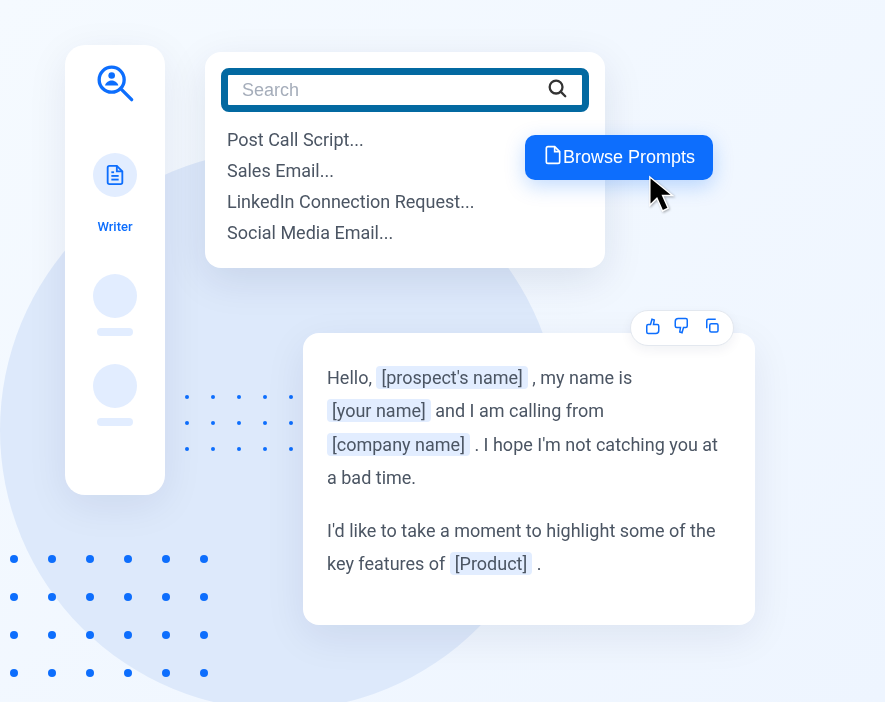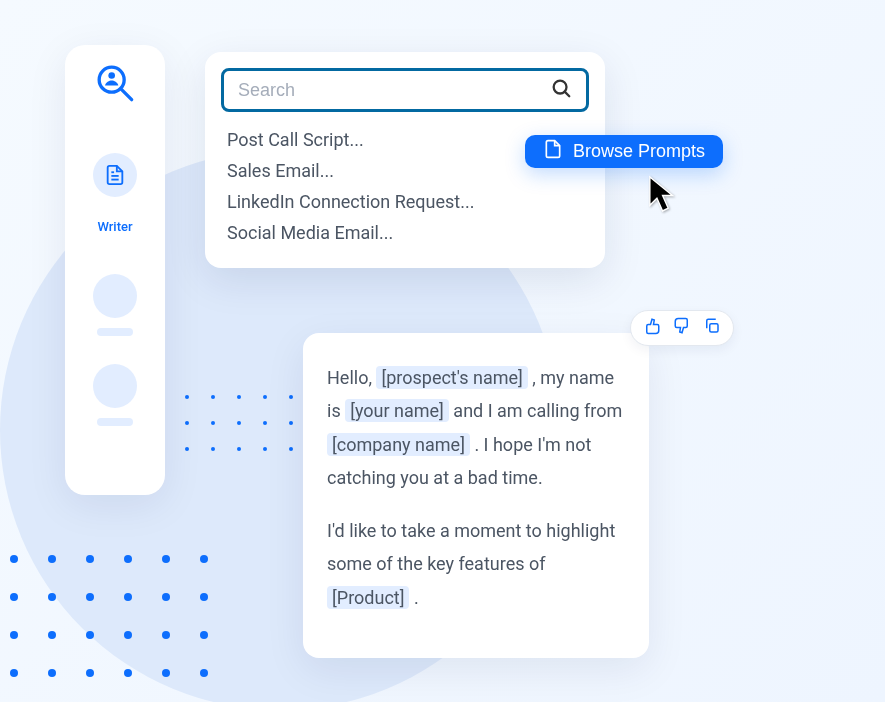--- a/index.html
+++ b/index.html
@@ -125,21 +125,21 @@
     left: 205px;
     width: 400px;
     background: #fff;
     border-radius: 16px;
     box-shadow: 0 12px 40px rgba(0,30,80,0.1);
     padding: 16px 16px 20px 16px;
     z-index: 4;
   }
   .search-box {
     position: relative;
-    border: 3px solid #0369a1;
+    border: 7px solid #0369a1;
     border-radius: 8px;
     height: 44px;
     display: flex;
     align-items: center;
     padding: 0 14px;
     margin-bottom: 12px;
   }
   .search-box input {
     flex: 1;
     border: none;
@@ -164,26 +164,25 @@
 
   
   .browse-btn {
     position: absolute;
     top: 135px;
     left: 525px;
     background: #0d6efd;
     color: #fff;
     border: none;
     border-radius: 10px;
-    padding: 4px 18px;
+    padding: 10px 18px;
     font-size: 18px;
     font-weight: 500;
     display: flex;
     align-items: center;
-    gap: 10px;
     cursor: pointer;
     z-index: 6;
     box-shadow: 0 6px 20px rgba(13,110,253,0.25);
   }
 
   
   .cursor-arrow {
     position: absolute;
     top: 174px;
     left: 647px;
@@ -206,21 +205,21 @@
     z-index: 6;
     color: #0d6efd;
     box-shadow: 0 4px 12px rgba(0,30,80,0.06);
   }
 
   
   .output-card {
     position: absolute;
     top: 333px;
     left: 303px;
-    width: 346px;
+    width: 452px;
     background: #fff;
     border-radius: 16px;
     box-shadow: 0 12px 40px rgba(0,30,80,0.08);
     padding: 28px 24px;
     z-index: 5;
     font-size: 18px;
     line-height: 1.85;
     color: #4b5563;
   }
   .output-card p { margin-bottom: 20px; }

